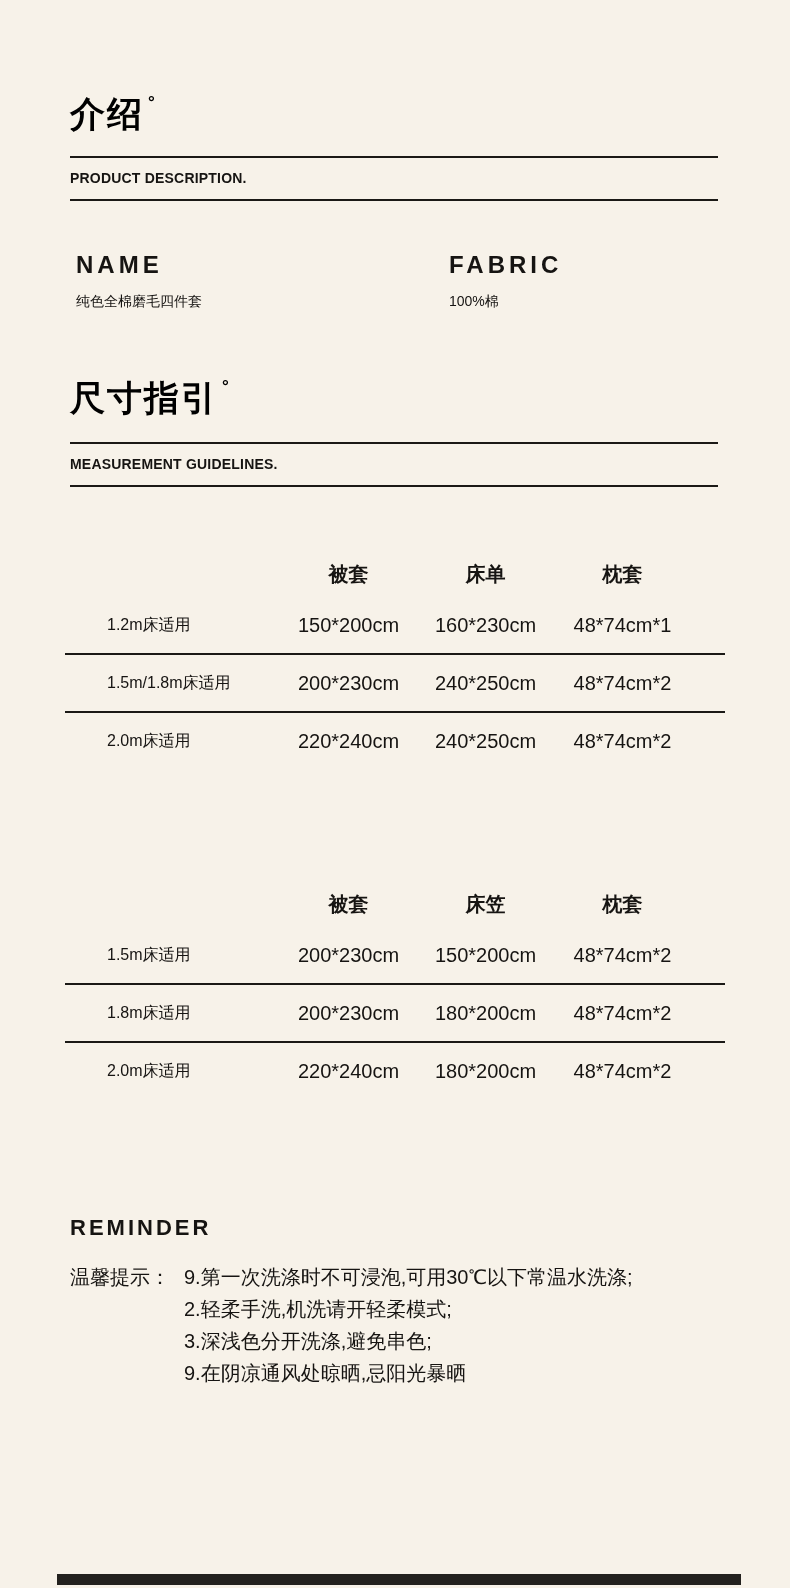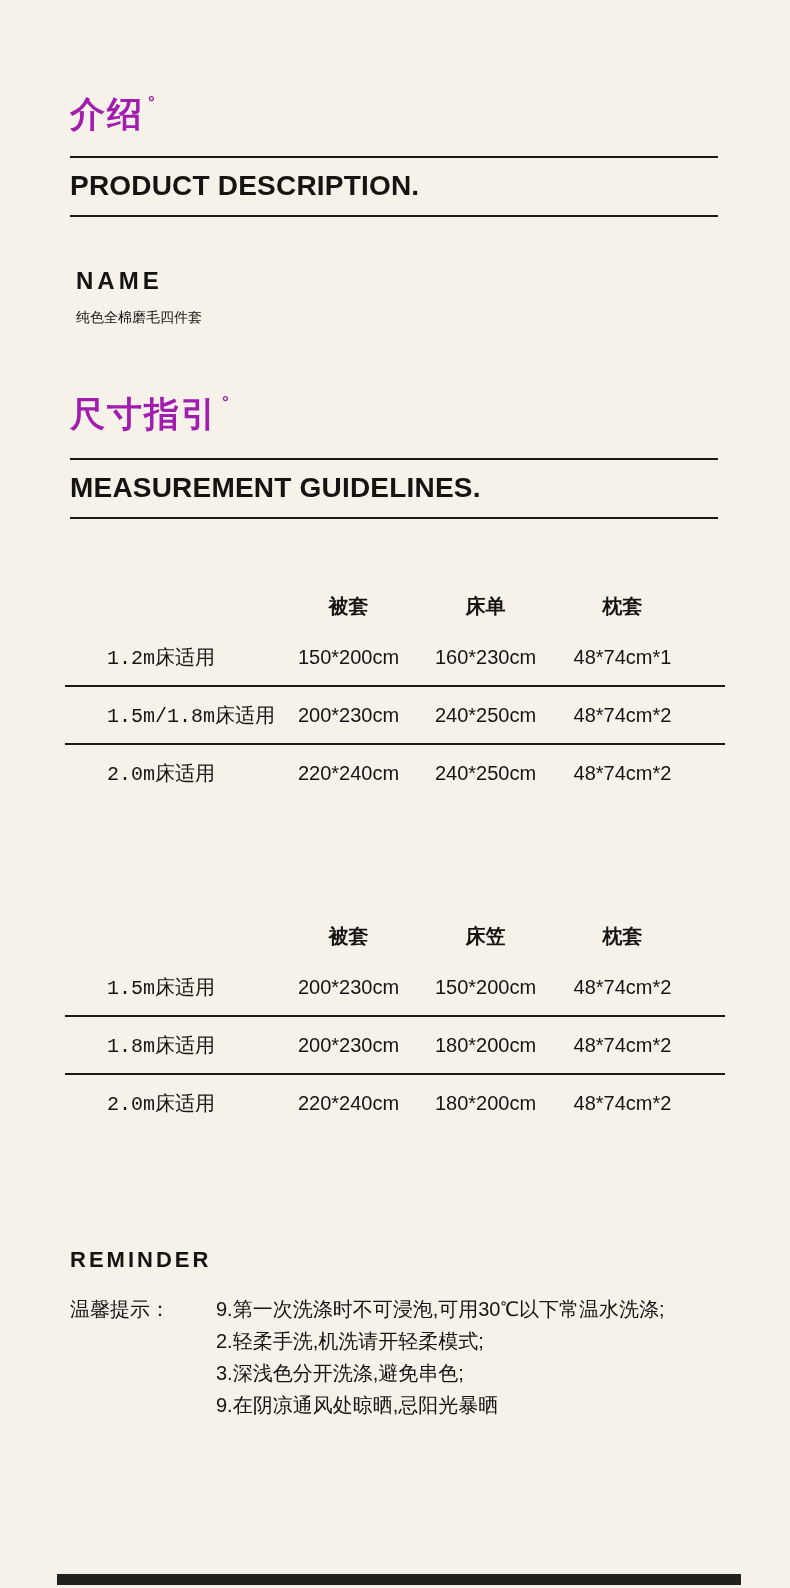--- a/index.html
+++ b/index.html
@@ -17,35 +17,35 @@
     width: 648px;
   }
   
   .cn-title {
     margin: 0;
     padding-top: 0;
     font-size: 35px;
     font-weight: bold;
     letter-spacing: 2px;
     line-height: 1.2;
-    color: #a21caf;
+    color: #000000;
   }
   .deg {
     font-size: 17px;
     vertical-align: 18px;
     margin-left: 4px;
     font-weight: bold;
   }
   .rule {
     height: 0;
     border-top: 2px solid #1b1916;
     margin: 0;
   }
   .en-sub {
-    font-size: 28px;
+    font-size: 14px;
     font-weight: bold;
     letter-spacing: 0.2px;
     padding: 12px 0 13px 0;
   }
   .intro-block { padding-top: 93px; }
   .intro-block .rule:first-of-type { margin-top: 21px; }
 
   
   .specs {
     display: flex;
@@ -76,45 +76,43 @@
   .size-table.second { margin-top: 112px; }
   .trow {
     display: grid;
     grid-template-columns: 215px 137px 137px 137px;
     align-items: center;
   }
   .trow.head { height: 46px; font-weight: bold; }
   .trow.body { height: 56px; }
   .trow.body + .trow.body { border-top: 2px solid #1b1916; }
   .tlabel {
-    font-size: 20px;
+    font-size: 16px;
     padding-left: 42px;
     white-space: nowrap;
-    font-family: Liberation Mono, monospace;
   }
   .tcell {
     font-size: 20px;
     text-align: center;
     white-space: nowrap;
   }
   .trow.head .tcell { font-size: 20px; }
 
   
   .reminder { margin-top: 116px; }
   .reminder-title {
     font-size: 22px;
     font-weight: bold;
     letter-spacing: 3px;
   }
   .reminder-body {
     display: flex;
     margin-top: 20px;
     font-size: 20px;
     line-height: 32px;
-    gap: 32px;
   }
   .reminder-label {
     white-space: nowrap;
     margin-right: 14px;
   }
   .reminder-items { list-style: none; margin: 0; padding: 0; }
   .reminder-items li { white-space: nowrap; }
 
   
   .bottom-bar {
@@ -137,20 +135,22 @@
     <div class="en-sub">PRODUCT DESCRIPTION.</div>
     <div class="rule"></div>
   </section>
 
   <section class="specs">
     <div class="spec-col-left">
       <div class="spec-label">NAME</div>
       <div class="spec-value">纯色全棉磨毛四件套</div>
     </div>
     <div class="spec-col-right">
+      <div class="spec-label">FABRIC</div>
+      <div class="spec-value">100%棉</div>
     </div>
   </section>
 
   <section class="size-head">
     <h1 class="cn-title"><span>尺寸指引</span><span class="deg">°</span></h1>
     <div class="rule"></div>
     <div class="en-sub">MEASUREMENT GUIDELINES.</div>
     <div class="rule"></div>
   </section>
 

